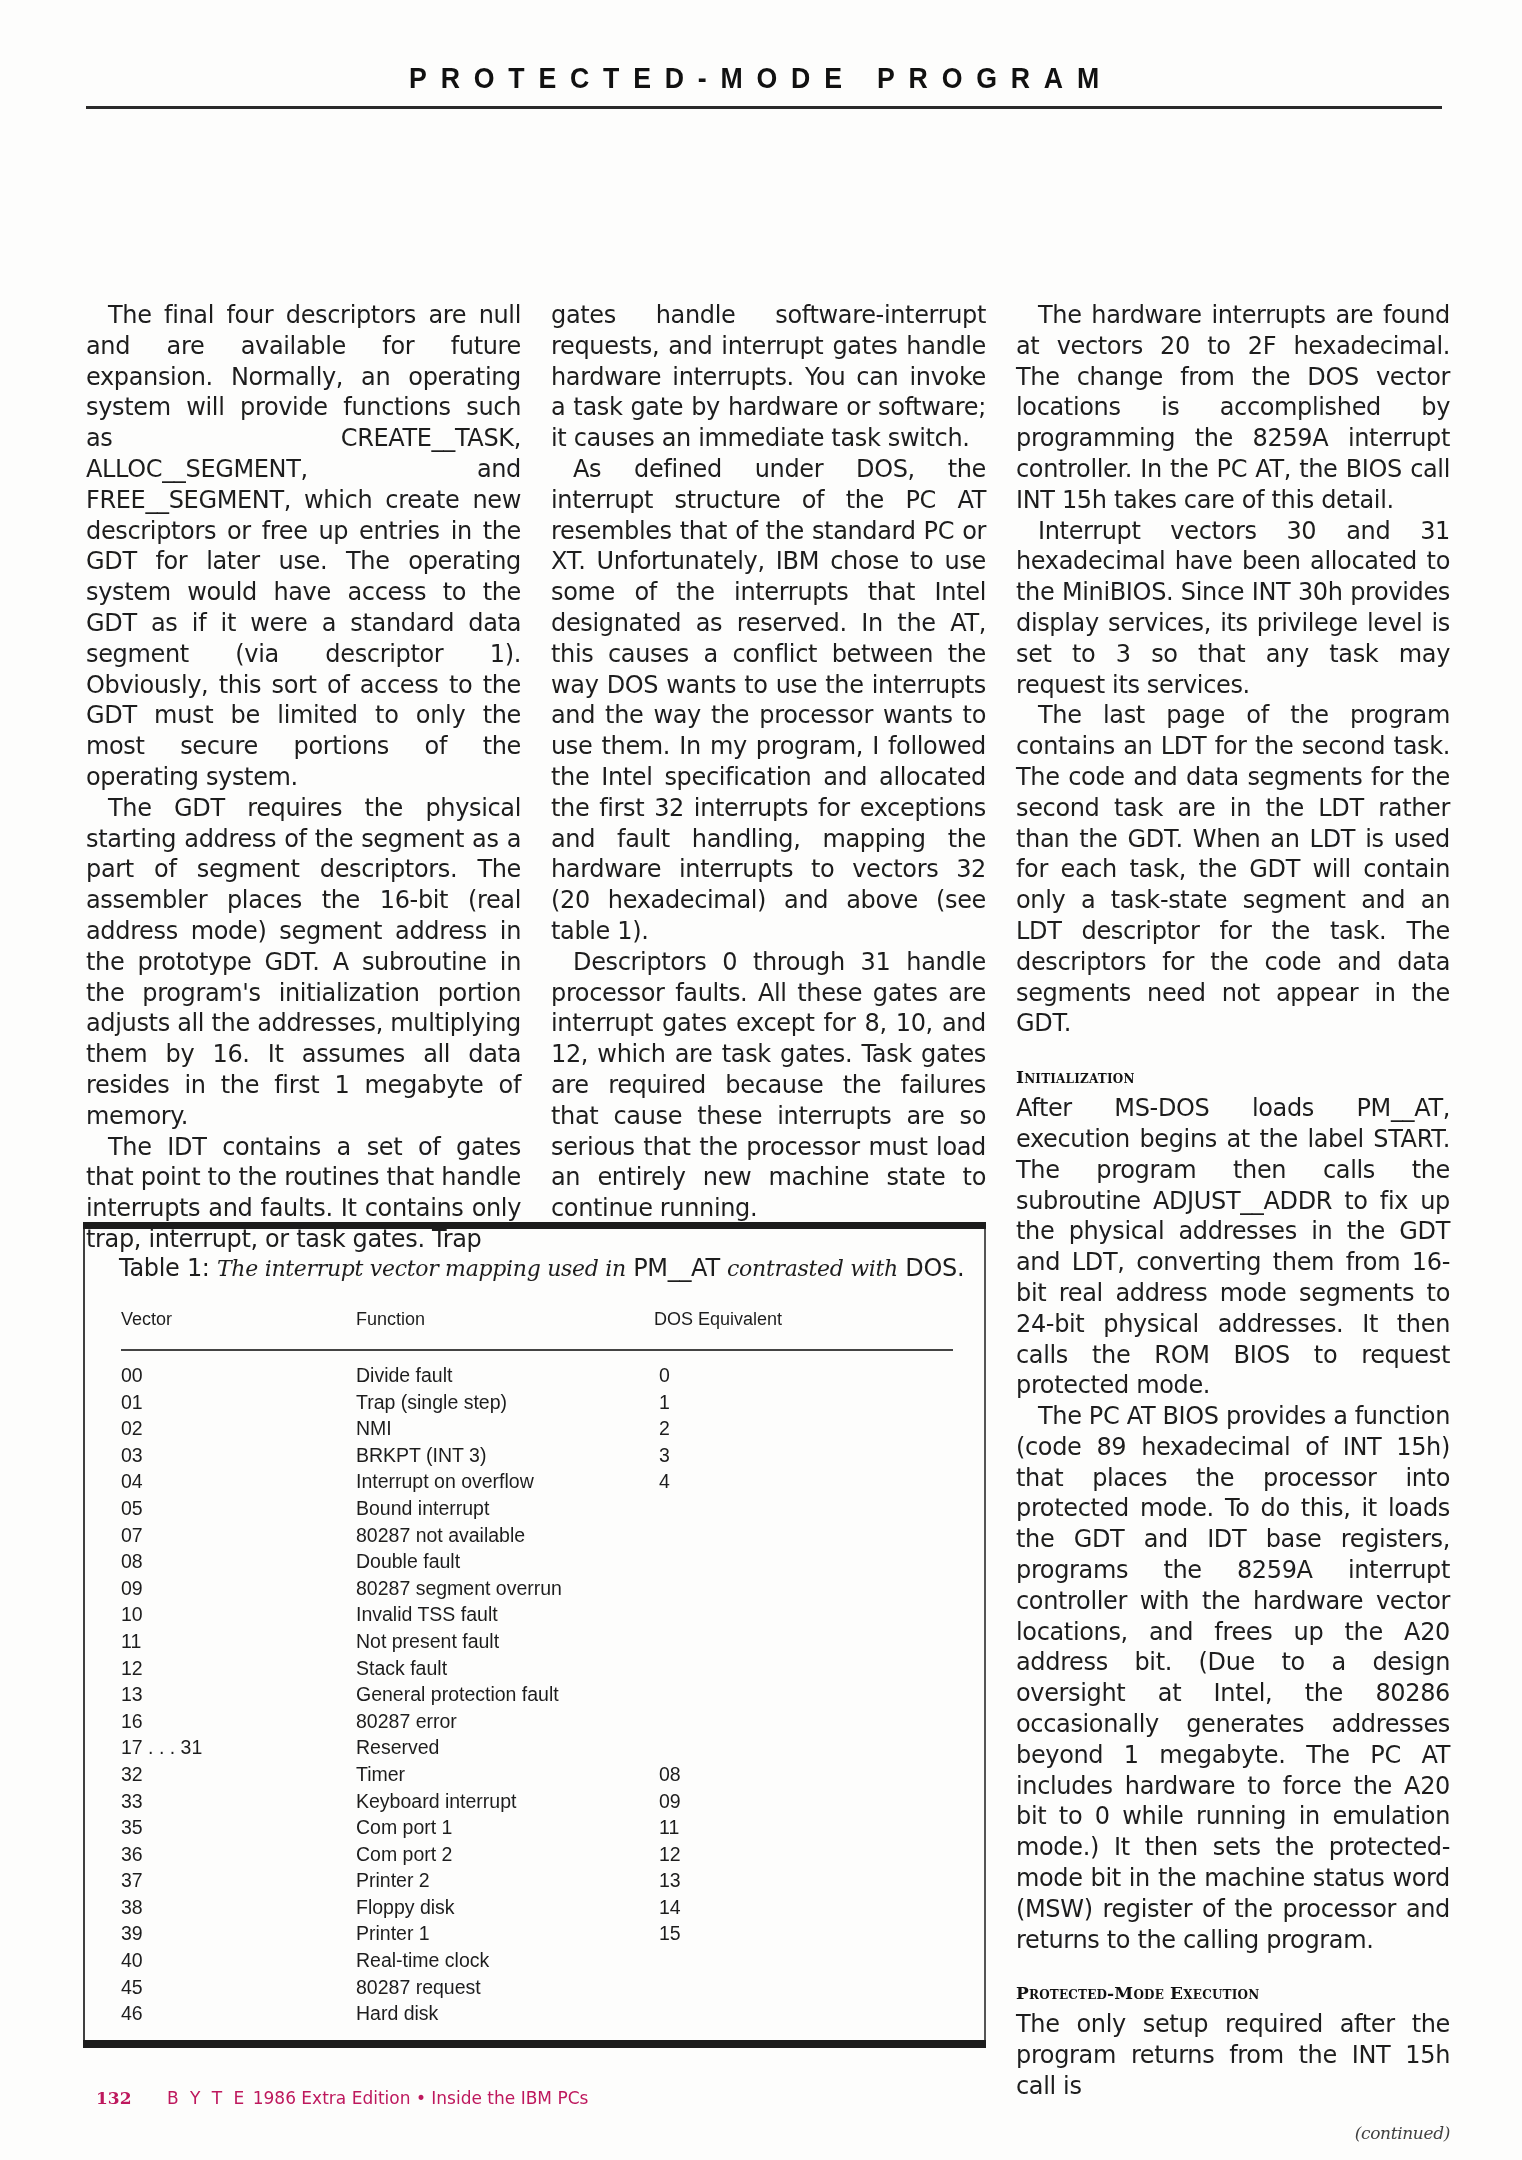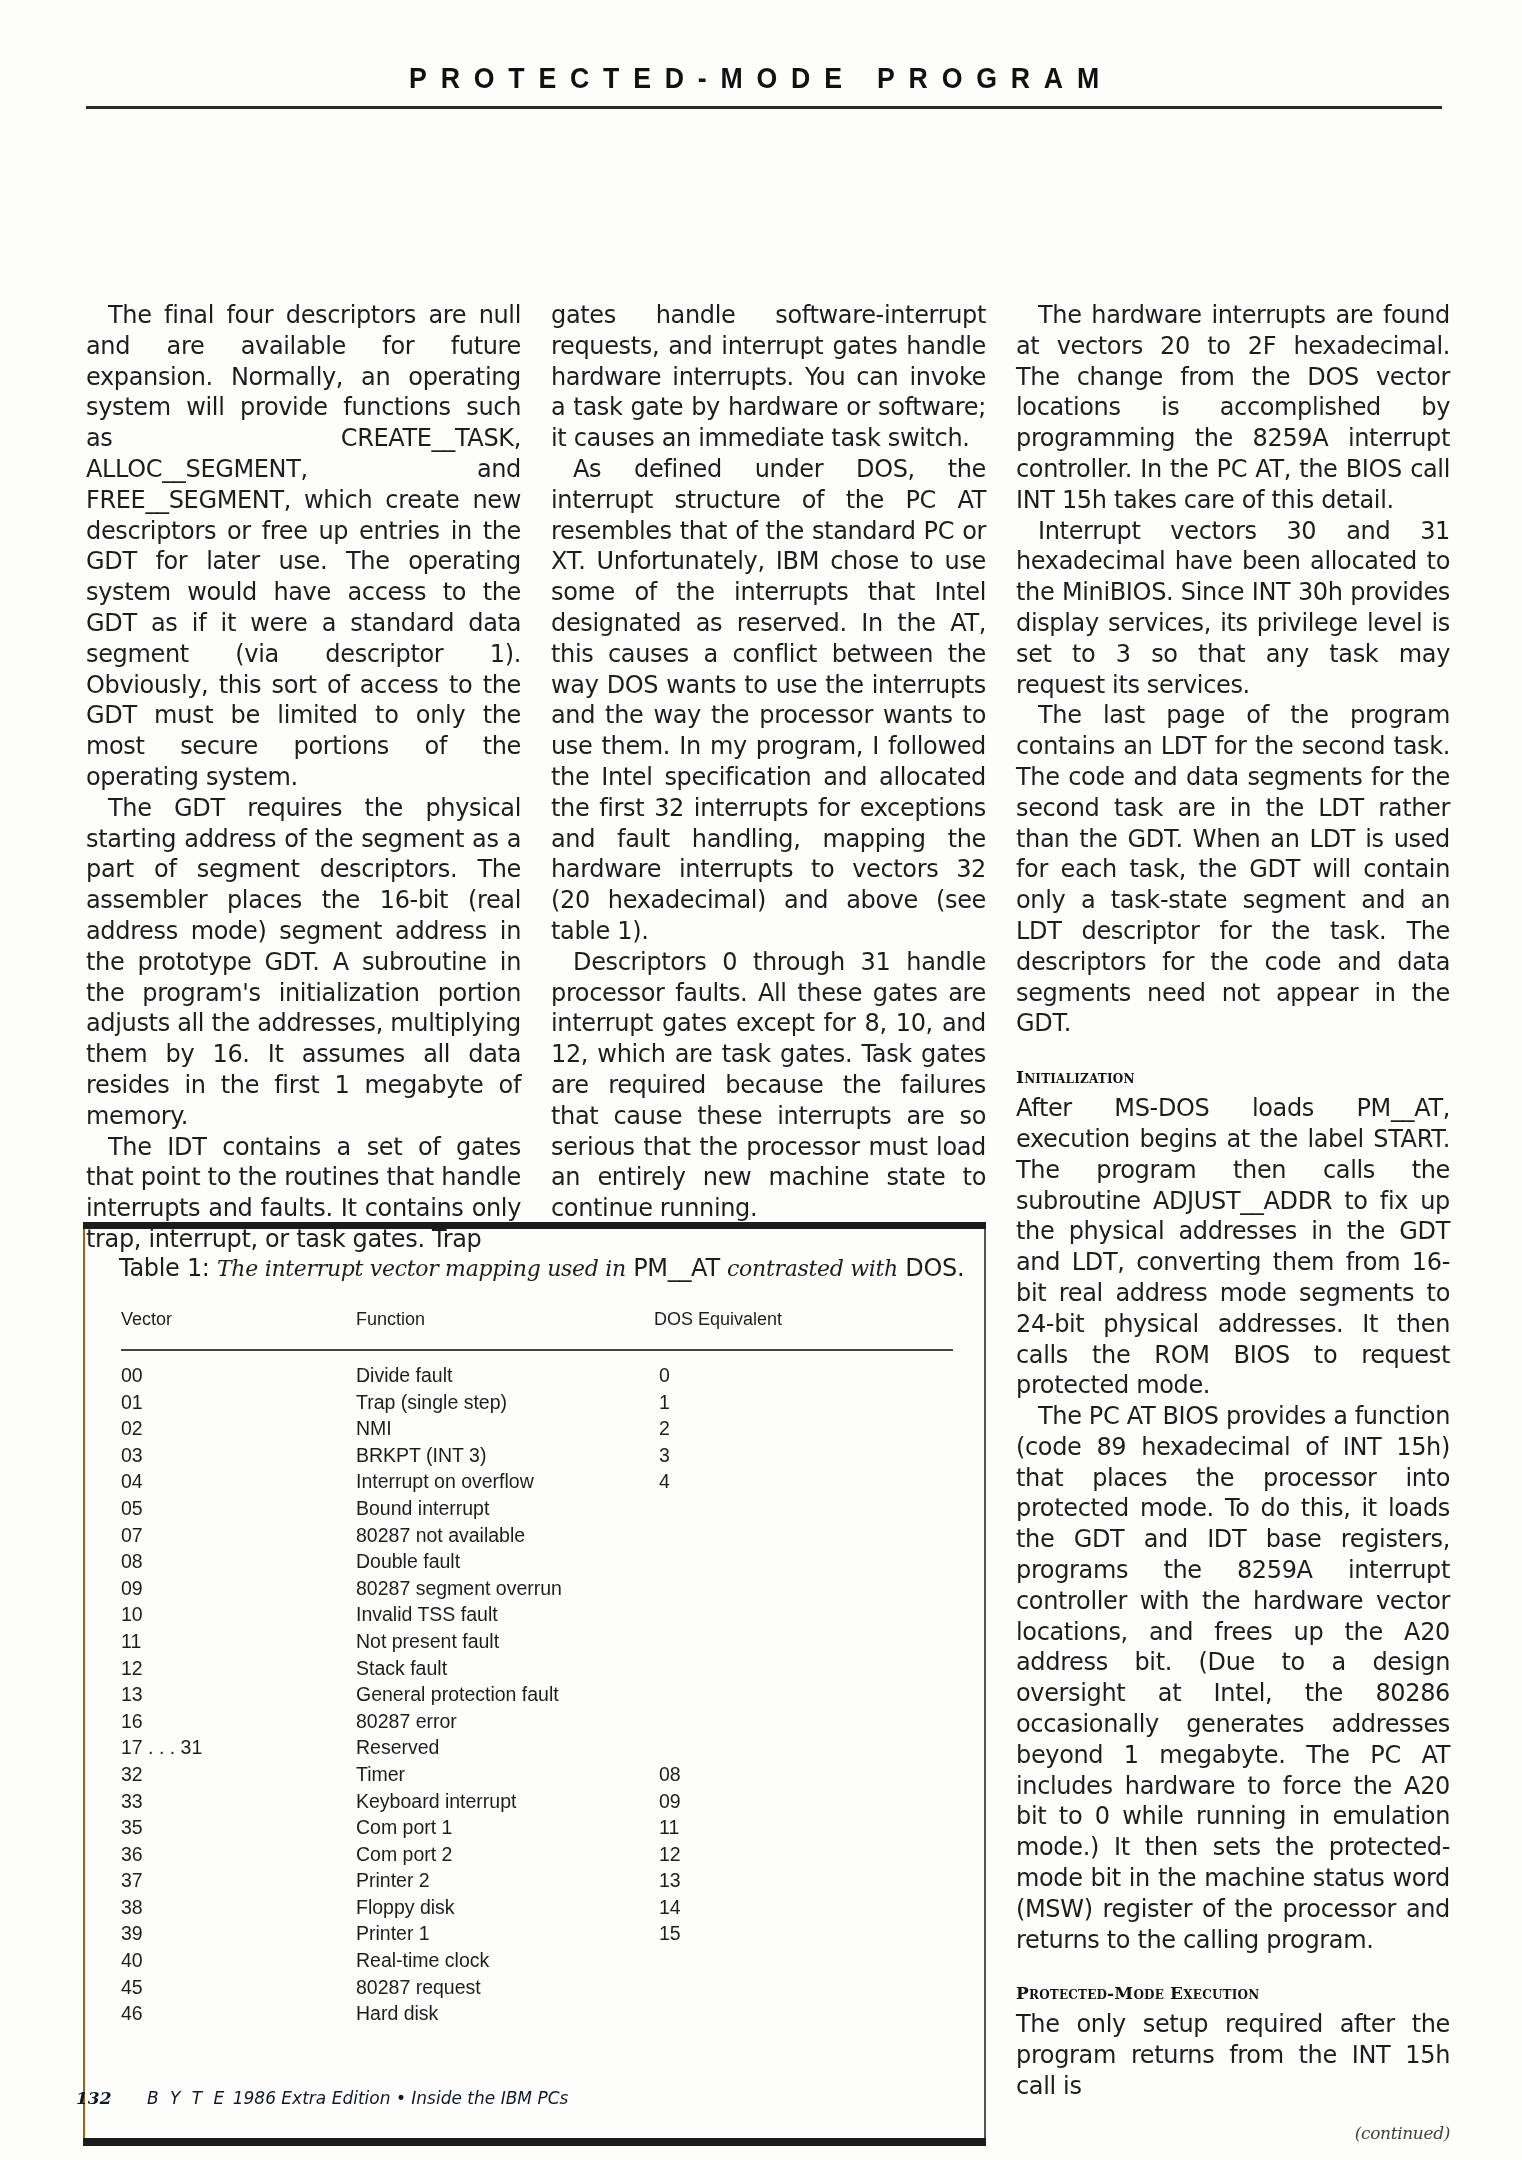--- a/index.html
+++ b/index.html
@@ -31,22 +31,22 @@
     font-family: "DejaVu Serif", serif; font-weight: bold; font-size: 17px;
     font-variant: small-caps; letter-spacing: 0.2px; margin: 22px 0 0 0;
     line-height: 32px; color: #111;
   }
   .continued {
     text-align: right; font-family: "DejaVu Serif", serif; font-style: italic;
     font-size: 17px; margin-top: 16px; color: #404040;
   }
   
   .table-box {
-    position: absolute; left: 83px; top: 1222px; width: 899px; height: 924px;
-    border-left: 2px solid #a16207; border-right: 2px solid #555;
+    position: absolute; left: 83px; top: 1222px; width: 899px; height: 826px;
+    border-left: 2px solid #404040; border-right: 2px solid #555;
   }
   .table-box::before {
     content: ""; position: absolute; left: -2px; right: -2px; top: 0; height: 7px;
     background: #1c1c1c;
   }
   .table-box::after {
     content: ""; position: absolute; left: -2px; right: -2px; bottom: 0; height: 8px;
     background: #1c1c1c;
   }
   .table-caption {
@@ -65,23 +65,22 @@
   .cell { position: absolute; top: 0; white-space: nowrap; }
   .c1 { left: 0; }
   .c2 { left: 235px; }
   .c3 { left: 533px; }
   .tbody {
     position: absolute; left: 36px; top: 140px; width: 830px;
   }
   .tr-row { position: relative; left: 0; height: 26.6px; font-size: 19.5px; line-height: 26px; }
   .tr-row .c3 { left: 538px; }
   .footer {
-    position: absolute; top: 2088px; left: 76px; font-size: 17px; color: #0f172a;
+    position: absolute; top: 2088px; left: 96px; font-size: 17px; color: #be185d;
     white-space: nowrap;
-    font-style: italic;
   }
   .footer .pno { font-family: "DejaVu Serif", serif; font-weight: bold; margin-right: 30px; }
   .footer .byte { letter-spacing: 3px; }
 </style>
 </head>
 <body>
 
 <div class="running-head">PROTECTED-MODE PROGRAM</div>
 <div class="head-rule"></div>
 

